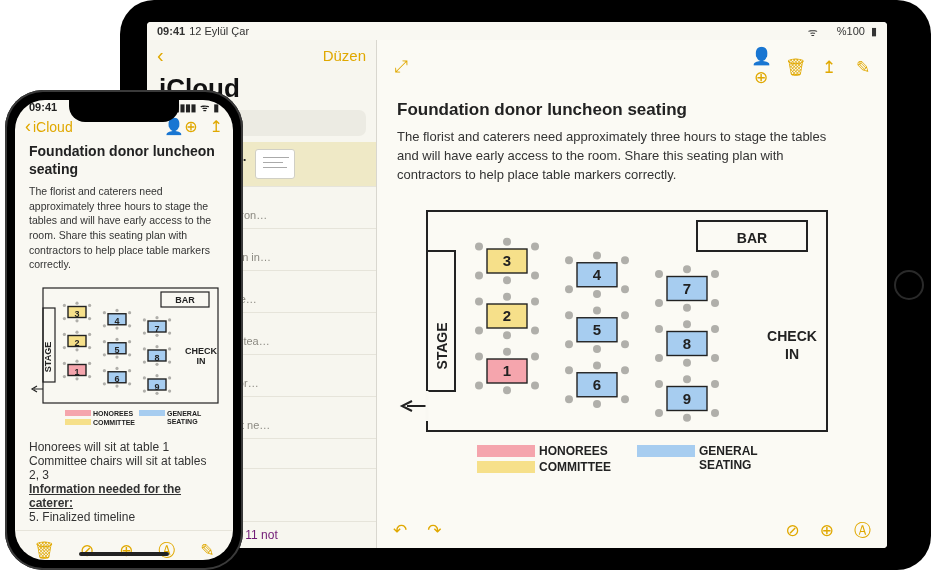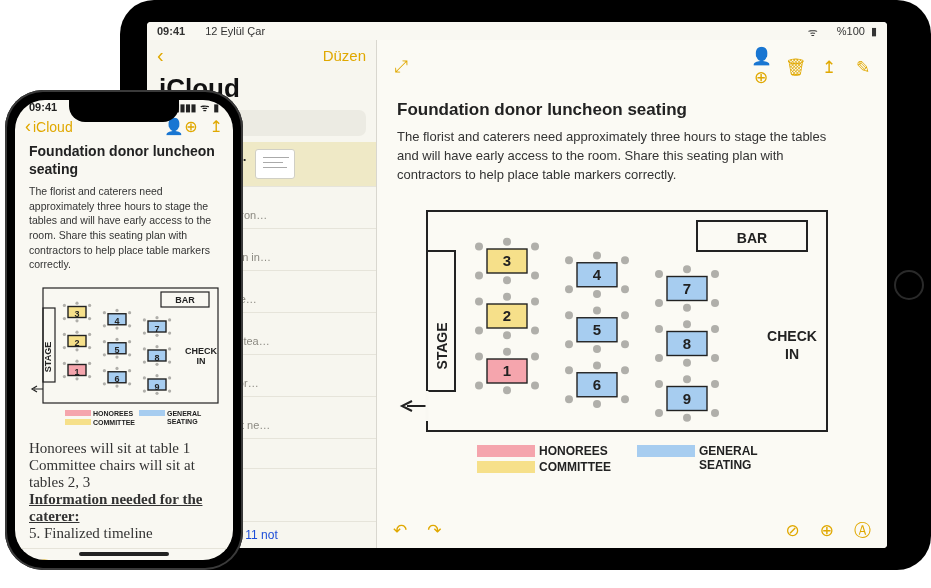--- a/index.html
+++ b/index.html
@@ -33,21 +33,21 @@
   }
   .ipad-statusbar {
     height: 18px;
     display: flex; align-items: center;
     padding: 0 10px;
     font-size: 11px;
     color: #333;
     background:#f9f8f2;
   }
   .ipad-statusbar .time { font-weight:600;}
-  .ipad-statusbar .date { margin-left: 20px; }
+  .ipad-statusbar .date { margin-left: 4px; }
   .ipad-statusbar .spacer { flex: 1; }
   .ipad-statusbar .wifi, .ipad-statusbar .batt { margin-left: 6px; font-size:11px;}
   .ipad-statusbar .battpct { margin-left:19px; }
   .ipad-body { flex: 1; display: flex; overflow:hidden; }
 
   
   .ipad-list {
     width: 230px;
     border-right: 1px solid #d9d7cf;
     background: #f7f6ef;
@@ -83,21 +83,21 @@
   .note-row .thumb::before{
     content:""; position:absolute; inset:3px;
     background:
       linear-gradient(#aaa,#aaa) 4px 4px/26px 1px no-repeat,
       linear-gradient(#aaa,#aaa) 4px 9px/20px 1px no-repeat,
       linear-gradient(#aaa,#aaa) 4px 14px/24px 1px no-repeat;
   }
   .note-row .txt { overflow:hidden; }
   .note-row .title { font-size:13px; font-weight:600; color:#222; white-space:nowrap; overflow:hidden; text-overflow:ellipsis;}
   .note-row .sub { font-size:11px; color:#8c8a82; white-space:nowrap; overflow:hidden; text-overflow:ellipsis;}
-  .ipad-list-footer { margin-top:auto; padding:6px 12px; font-size:12px; color:#1d4ed8; text-align:center; border-top:1px solid #e6e4da;}
+  .ipad-list-footer { margin-top:auto; padding:6px 12px; font-size:12px; color:#701a75; text-align:center; border-top:1px solid #e6e4da;}
 
   
   .ipad-detail { flex:1; background:#fbfaf4; display:flex; flex-direction:column; position:relative;}
   .ipad-detail-top { display:flex; align-items:center; padding:6px 14px; gap:14px;}
   .ipad-detail-top .expand { color:#e0a800; font-size:15px;}
   .ipad-detail-top .dspacer{flex:1;}
   .ipad-detail-top .ico { color:#e0a800; font-size:17px; width:20px; text-align:center;}
   .ipad-detail h2 { font-size:17px; font-weight:700; color:#222; padding: 6px 20px 8px;}
   .ipad-detail p.body { font-size:13px; color:#333; line-height:1.45; padding:0 20px 10px; max-width:480px;}
 
@@ -147,21 +147,21 @@
   .iphone-status .sig, .iphone-status .wifi, .iphone-status .batt { margin-left:4px; font-size:10px;}
   .iphone-nav { display:flex; align-items:center; padding: 2px 10px 6px; }
   .iphone-nav .back { color:#e0a800; font-size:14px; display:flex; align-items:center; gap:2px;}
   .iphone-nav .back .chev{font-size:18px; font-weight:300;}
   .iphone-nav .nspacer{flex:1;}
   .iphone-nav .ico { color:#e0a800; font-size:16px; margin-left:12px;}
   .iphone h2 { font-size:14px; font-weight:700; padding: 0 14px 6px; color:#222; line-height:1.25;}
   .iphone p.body { font-size:10.5px; color:#333; padding:0 14px 8px; line-height:1.4;}
   .seating-small { margin: 2px 14px; width:200px; height:150px;}
   .seating-small svg{width:100%; height:100%;}
-  .iphone .extra { padding: 6px 14px; font-size:15px; color:#333;font-family:Liberation Serif, serif;}
+  .iphone .extra { padding: 6px 14px; font-size:12px; color:#333;}
   .iphone .extra .u{ text-decoration:underline; font-weight:600; }
   .iphone-toolbar {
     margin-top:auto;
     display:flex; justify-content:space-around; align-items:center;
     padding: 8px 6px 10px;
     border-top:1px solid #e6e4da;
   }
   .iphone-toolbar .ico{ color:#e0a800; font-size:17px;}
   .homebar { position:absolute; bottom:4px; left:50%; transform:translateX(-50%); width:90px; height:4px; background:#222; border-radius:3px;}
 

